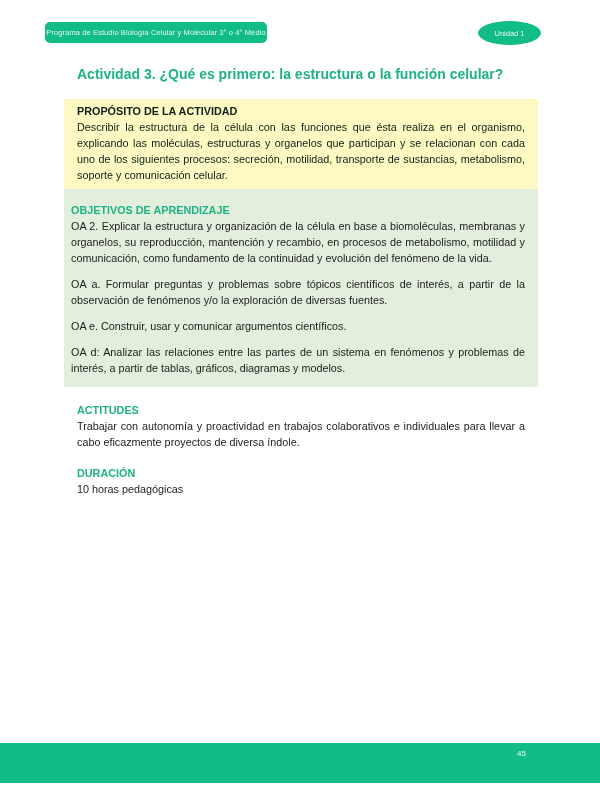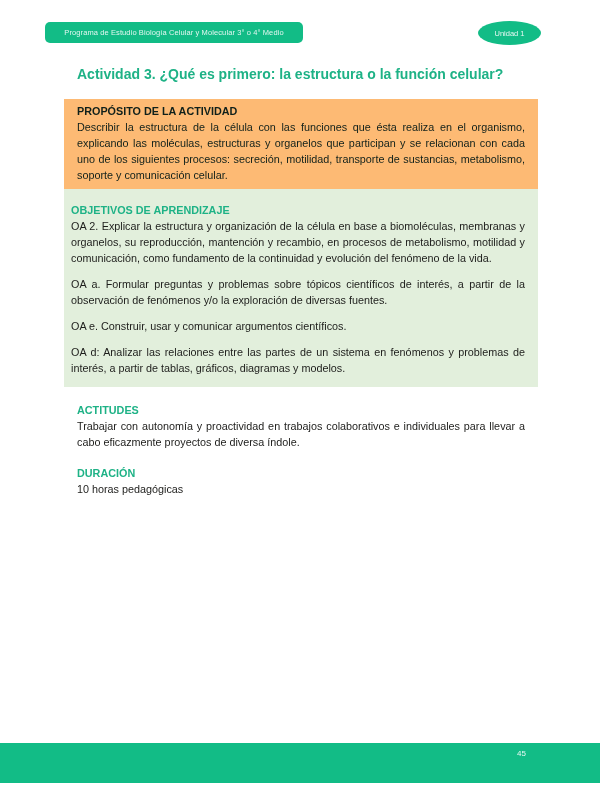--- a/index.html
+++ b/index.html
@@ -11,21 +11,21 @@
     background: #ffffff;
     font-family: "Liberation Sans", sans-serif;
     color: #1d1d1b;
     overflow: hidden;
   }
 
   
   .header-pill {
     position: absolute;
     left: 45px; top: 22px;
-    width: 258px; height: 21px;
+    width: 222px; height: 21px;
     background: #12bc86;
     border-radius: 5px;
     display: flex; align-items: center; justify-content: center;
     font-size: 7.5px;
     color: rgba(255,255,255,0.88);
     letter-spacing: 0.1px;
   }
   .unit-badge {
     position: absolute;
     left: 478px; top: 21px;
@@ -51,21 +51,21 @@
   .content {
     position: absolute;
     left: 64px; top: 99px;
     width: 474px;
     font-size: 10.8px;
     line-height: 16px;
   }
   .content p { text-align: justify; }
 
   .proposito-box {
-    background: #fdba74;
+    background: #fef9c3;
     padding: 4px 13px 6px 13px;
   }
   .proposito-box h3 {
     font-size: 10.8px;
     font-weight: bold;
     color: #10201a;
   }
   .proposito-box p { color: #10201a; }
 
   .objetivos-box {

